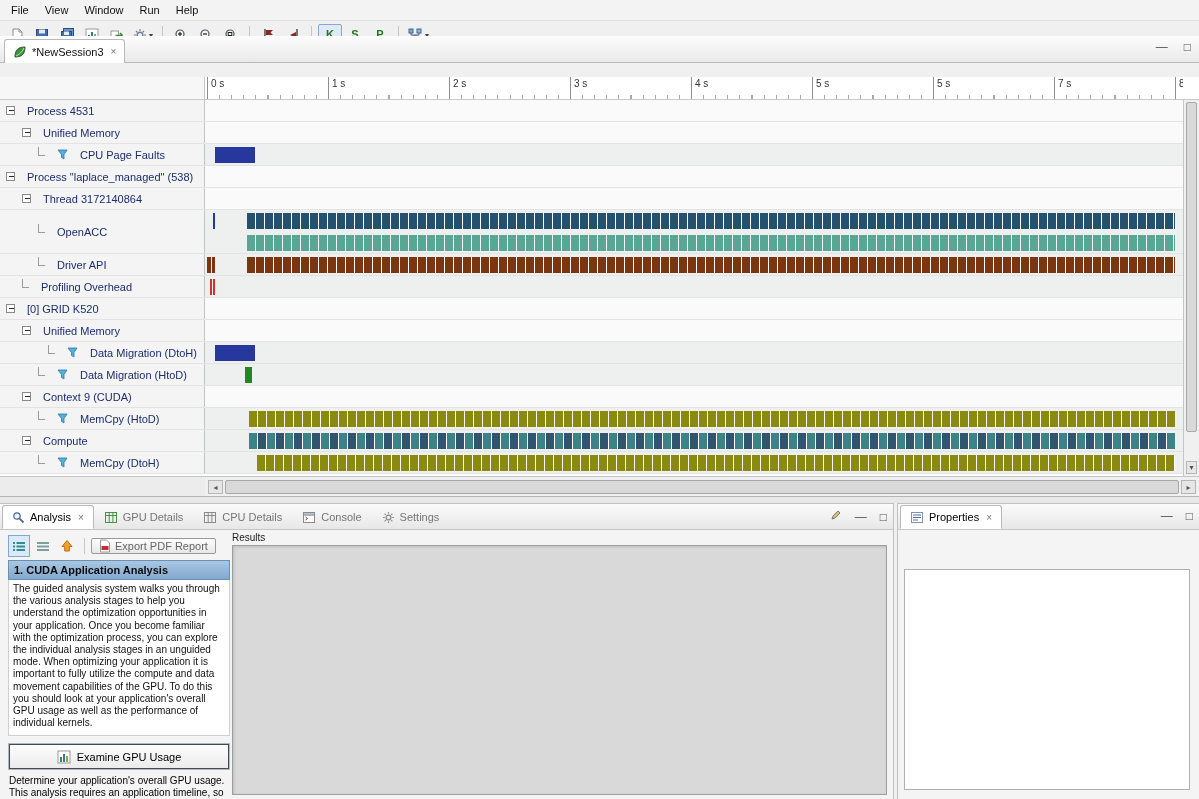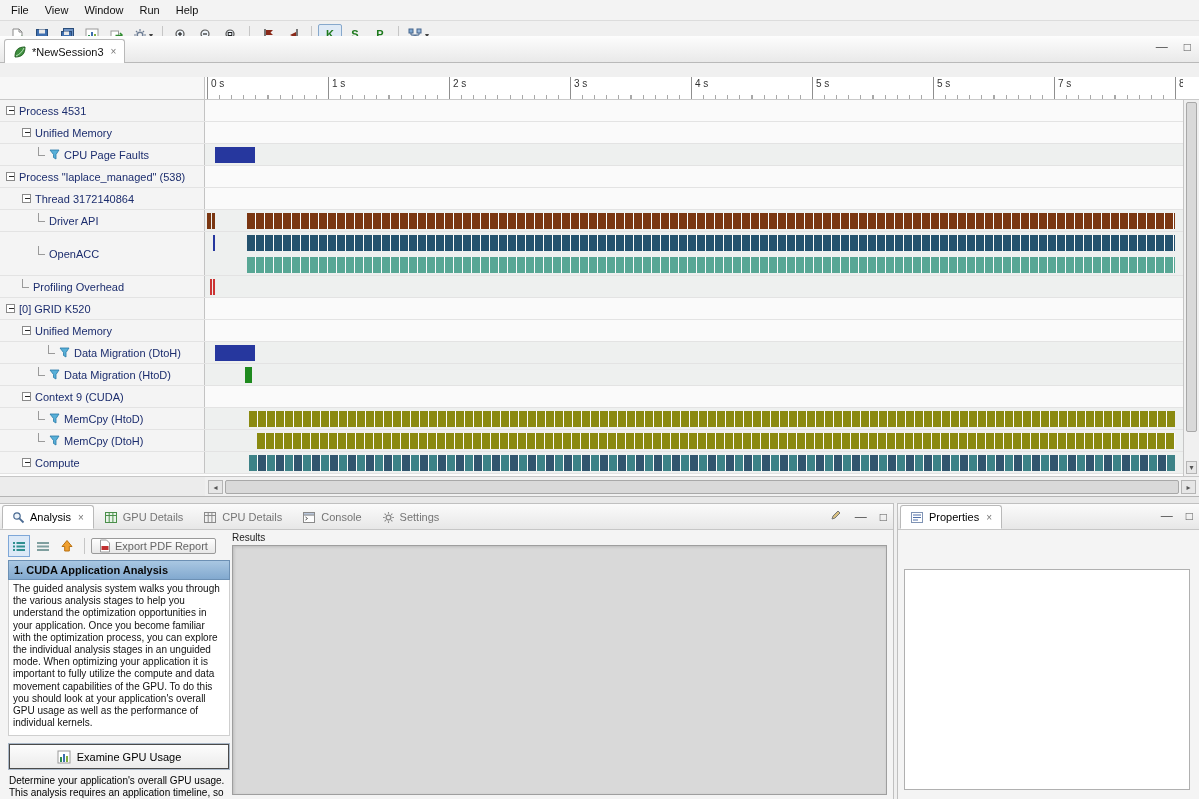--- a/index.html
+++ b/index.html
@@ -25,21 +25,21 @@
   
   .timeline { position:absolute; top:77px; left:0; right:0; height:420px; background:#fff; border-bottom:1px solid #b5b5b5; }
   .tl-ruler { position:absolute; top:0; left:0; right:0; height:23px; border-bottom:1px solid #c9c9c9; background:#fff; }
   .ruler-spacer { position:absolute; left:0; top:0; width:205px; height:100%; background:#f7f7f7; border-right:1px solid #c3c3c3; }
   .ruler-area { position:absolute; left:205px; top:0; right:16px; height:100%; overflow:hidden; }
   .ruler-minor { position:absolute; left:2px; right:0; bottom:0; height:4px; background:repeating-linear-gradient(90deg,#a8a8a8 0 1px,transparent 1px 12.1px); }
   .ruler-tick { position:absolute; top:0; height:100%; border-left:1px solid #8f8f8f; }
   .ruler-lbl { position:absolute; left:3px; top:1px; font-size:10px; color:#333; white-space:nowrap; }
   .tl-body { position:absolute; top:23px; left:0; right:16px; bottom:20px; overflow:hidden; background:#fdfdfd; }
   .tl-row { display:flex; border-bottom:1px solid #e3e3e3; }
-  .tl-label { width:205px; background:#f4f4f4; border-right:1px solid #c3c3c3; display:flex; align-items:center; gap:4px; color:#1c2d6e; overflow:hidden; white-space:nowrap; flex:none; }
+  .tl-label { width:205px; background:#f4f4f4; border-right:1px solid #c3c3c3; display:flex; align-items:center; gap:12px; color:#1c2d6e; overflow:hidden; white-space:nowrap; flex:none; }
   .tl-label-text { overflow:hidden; text-overflow:ellipsis; }
   .tl-content { flex:1; position:relative; background:#fafafa; overflow:hidden; }
   .tl-row.leaf .tl-content { background:#eef0ef; }
   .bar { position:absolute; height:16px; }
   .tminus { width:9px; height:9px; border:1px solid #8a8a8a; background:#fff; position:relative; flex:none; }
   .tminus::after { content:""; position:absolute; left:2px; top:3px; width:5px; height:1px; background:#2a2a2a; }
   .tcorner { width:7px; height:9px; border-left:1px solid #9a9a9a; border-bottom:1px solid #9a9a9a; margin-top:-6px; flex:none; }
   .tfunnel { display:flex; align-items:center; flex:none; }
   .vscroll { position:absolute; top:23px; right:0; width:16px; bottom:20px; background:#f0f0f0; border-left:1px solid #c6c6c6; }
   .vthumb { position:absolute; top:2px; left:2px; right:2px; height:330px; background:#d9d9d9; border:1px solid #a8a8a8; border-radius:2px; }
@@ -278,40 +278,40 @@
           </div>
           <div class="tl-content"></div>
         </div>
         <div class="tl-row group" style="height: 22px;">
           <div class="tl-label" style="padding-left: 22px;">
             <span class="tminus"></span>
             <span class="tl-label-text">Thread 3172140864</span>
           </div>
           <div class="tl-content"></div>
         </div>
+        <div class="tl-row leaf" style="height: 44px;">
+          <div class="tl-label" style="padding-left: 38px;">
+            <span class="tcorner"></span>
+            <span class="tl-label-text">OpenACC</span>
+          </div>
+          <div class="tl-content">
+            <div class="bar" style="left: 8.05px; width: 2px; top: 3px; background: rgb(38, 55, 158);"></div>
+            <div class="bar" style="left: 41.93px; width: 928.07px; top: 3px; background: repeating-linear-gradient(90deg, rgb(36, 82, 110) 0px, rgb(36, 82, 110) 8px, rgba(255, 255, 255, 0.8) 8px, rgba(255, 255, 255, 0.8) 9px);"></div>
+            <div class="bar" style="left: 41.93px; width: 928.07px; top: 25px; background: repeating-linear-gradient(90deg, rgb(88, 167, 149) 0px, rgb(88, 167, 149) 8px, rgba(255, 255, 255, 0.8) 8px, rgba(255, 255, 255, 0.8) 9px);"></div>
+          </div>
+        </div>
         <div class="tl-row leaf" style="height: 22px;">
           <div class="tl-label" style="padding-left: 38px;">
             <span class="tcorner"></span>
             <span class="tl-label-text">Driver API</span>
           </div>
           <div class="tl-content">
             <div class="bar" style="left: 2px; width: 3.63px; top: 3px; background: rgb(122, 54, 17);"></div>
             <div class="bar" style="left: 6.84px; width: 3.63px; top: 3px; background: rgb(122, 54, 17);"></div>
             <div class="bar" style="left: 41.93px; width: 928.07px; top: 3px; background: repeating-linear-gradient(90deg, rgb(122, 54, 17) 0px, rgb(122, 54, 17) 8px, rgba(255, 255, 255, 0.8) 8px, rgba(255, 255, 255, 0.8) 9px);"></div>
-          </div>
-        </div>
-        <div class="tl-row leaf" style="height: 44px;">
-          <div class="tl-label" style="padding-left: 38px;">
-            <span class="tcorner"></span>
-            <span class="tl-label-text">OpenACC</span>
-          </div>
-          <div class="tl-content">
-            <div class="bar" style="left: 8.05px; width: 2px; top: 3px; background: rgb(38, 55, 158);"></div>
-            <div class="bar" style="left: 41.93px; width: 928.07px; top: 3px; background: repeating-linear-gradient(90deg, rgb(36, 82, 110) 0px, rgb(36, 82, 110) 8px, rgba(255, 255, 255, 0.8) 8px, rgba(255, 255, 255, 0.8) 9px);"></div>
-            <div class="bar" style="left: 41.93px; width: 928.07px; top: 25px; background: repeating-linear-gradient(90deg, rgb(88, 167, 149) 0px, rgb(88, 167, 149) 8px, rgba(255, 255, 255, 0.8) 8px, rgba(255, 255, 255, 0.8) 9px);"></div>
           </div>
         </div>
         <div class="tl-row leaf" style="height: 22px;">
           <div class="tl-label" style="padding-left: 22px;">
             <span class="tcorner"></span>
             <span class="tl-label-text">Profiling Overhead</span>
           </div>
           <div class="tl-content">
             <div class="bar" style="left: 5.025px; width: 2px; top: 3px; background: rgb(204, 51, 51);"></div>
             <div class="bar" style="left: 8.05px; width: 2px; top: 3px; background: rgb(204, 51, 51);"></div>
@@ -374,40 +374,40 @@
                 <path d="M1 1h9L7 5.5V10L4.5 8.5V5.5Z" fill="#58b0d8" stroke="#2a7aa8" stroke-width="0.8"></path>
               </svg>
             </span>
             <span class="tl-label-text">MemCpy (HtoD)</span>
           </div>
           <div class="tl-content">
             <div class="bar" style="left: 44.35px; width: 925.65px; top: 3px; background: repeating-linear-gradient(90deg, rgb(138, 138, 16) 0px, rgb(138, 138, 16) 8px, rgba(255, 255, 255, 0.8) 8px, rgba(255, 255, 255, 0.8) 9px);"></div>
           </div>
         </div>
         <div class="tl-row leaf" style="height: 22px;">
+          <div class="tl-label" style="padding-left: 22px;">
+            <span class="tminus"></span>
+            <span class="tl-label-text">Compute</span>
+          </div>
+          <div class="tl-content">
+            <div class="bar" style="left: 44.35px; width: 925.65px; top: 3px; background: repeating-linear-gradient(90deg, rgb(61, 130, 135) 0px, rgb(61, 130, 135) 8px, rgba(255, 255, 255, 0.85) 8px, rgba(255, 255, 255, 0.85) 9px, rgb(49, 85, 110) 9px, rgb(49, 85, 110) 17px, rgba(255, 255, 255, 0.85) 17px, rgba(255, 255, 255, 0.85) 18px);"></div>
+          </div>
+        </div>
+        <div class="tl-row leaf" style="height: 22px;">
           <div class="tl-label" style="padding-left: 38px;">
             <span class="tcorner"></span>
             <span class="tfunnel">
               <svg width="11" height="11" viewBox="0 0 11 11">
                 <path d="M1 1h9L7 5.5V10L4.5 8.5V5.5Z" fill="#58b0d8" stroke="#2a7aa8" stroke-width="0.8"></path>
               </svg>
             </span>
             <span class="tl-label-text">MemCpy (DtoH)</span>
           </div>
           <div class="tl-content">
             <div class="bar" style="left: 51.61px; width: 918.39px; top: 3px; background: repeating-linear-gradient(90deg, rgb(138, 138, 16) 0px, rgb(138, 138, 16) 8px, rgba(255, 255, 255, 0.8) 8px, rgba(255, 255, 255, 0.8) 9px);"></div>
-          </div>
-        </div>
-        <div class="tl-row leaf" style="height: 22px;">
-          <div class="tl-label" style="padding-left: 22px;">
-            <span class="tminus"></span>
-            <span class="tl-label-text">Compute</span>
-          </div>
-          <div class="tl-content">
-            <div class="bar" style="left: 44.35px; width: 925.65px; top: 3px; background: repeating-linear-gradient(90deg, rgb(61, 130, 135) 0px, rgb(61, 130, 135) 8px, rgba(255, 255, 255, 0.85) 8px, rgba(255, 255, 255, 0.85) 9px, rgb(49, 85, 110) 9px, rgb(49, 85, 110) 17px, rgba(255, 255, 255, 0.85) 17px, rgba(255, 255, 255, 0.85) 18px);"></div>
           </div>
         </div>
       </div>
     <div class="vscroll">
       <div class="vthumb"></div>
       <div class="varrow">▾</div>
     </div>
     <div class="hscroll-left-fill"></div>
     <div class="hscroll">
       <div class="harrow" style="left:3px">◂</div>

